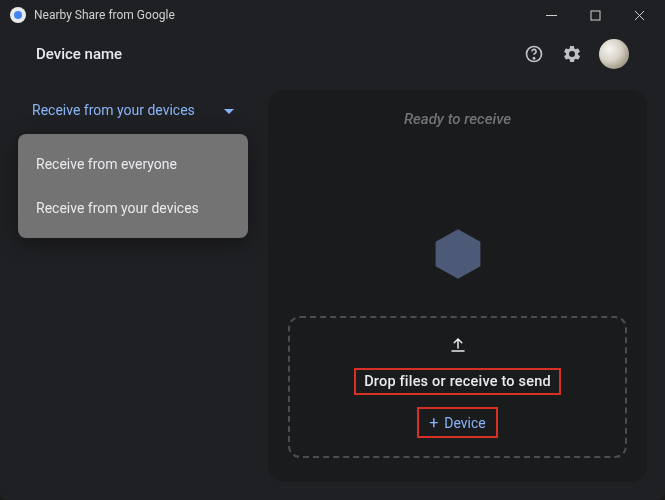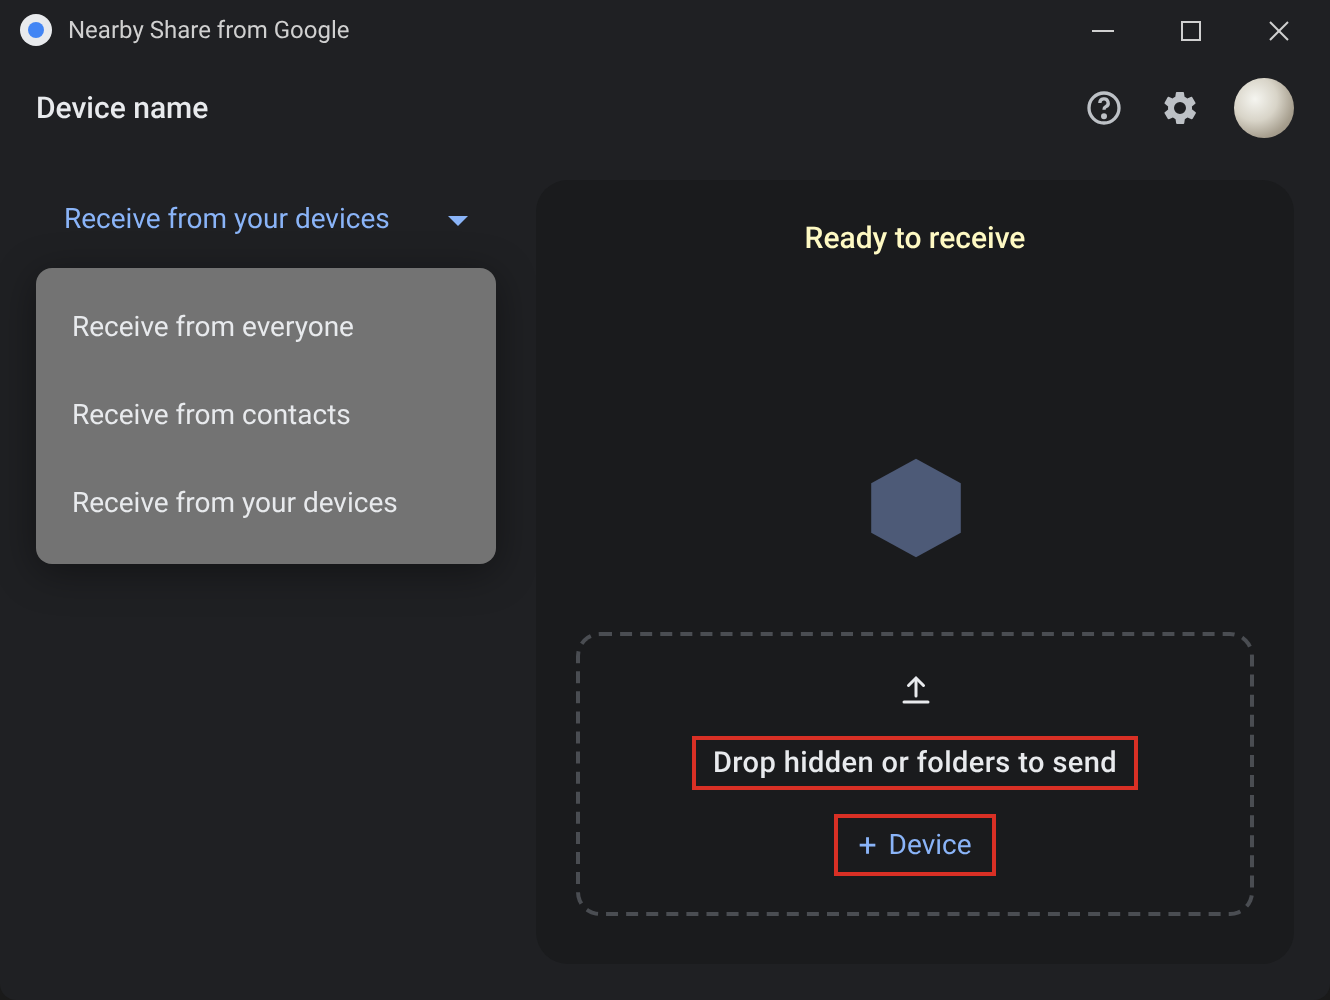--- a/index.html
+++ b/index.html
@@ -60,21 +60,21 @@
       display: flex;
       align-items: center;
       justify-content: center;
       color: #d0d0d0;
     }
     .titlebar-btn svg { width: 11px; height: 11px; }
     .header {
       height: 48px;
       display: flex;
       align-items: center;
-      padding: 0 18px;
+      padding: 0 36px;
     }
     .device-name {
       color: #e8eaed;
       font-size: 15px;
       font-weight: 500;
       flex: 1;
     }
     .header-actions {
       display: flex;
       align-items: center;
@@ -135,24 +135,25 @@
     .right-panel {
       flex: 1;
       background: #1a1b1d;
       border-radius: 16px;
       display: flex;
       flex-direction: column;
       align-items: center;
       padding: 20px 20px 24px 20px;
     }
     .ready-title {
-      color: #fef9c3;
+      color: #737373;
       font-size: 15px;
       font-weight: 500;
       margin-bottom: 78px;
+      font-style: italic;
     }
     .hexagon-container {
       flex: 1;
       display: flex;
       align-items: flex-start;
       justify-content: center;
       padding-top: 20px;
     }
     .hexagon {
       width: 56px;
@@ -249,44 +250,41 @@
           <svg width="10" height="6" viewBox="0 0 10 6">
               <path d="M0 0 L5 5 L10 0" fill="#8ab4f8"></path>
             </svg>
         </span>
       </div>
       <div class="dropdown-menu">
         <div class="dropdown-item">
           <span>Receive from everyone</span>
         </div>
         <div class="dropdown-item">
-          <span>Receive from contacts</span>
-        </div>
-        <div class="dropdown-item">
           <span>Receive from your devices</span>
         </div>
       </div>
     </div>
 
     <div class="right-panel">
       <div class="ready-title">Ready to receive</div>
       <div class="hexagon-container">
         <svg class="hexagon" viewBox="0 0 100 100">
           <polygon points="50,6 90,28 90,72 50,94 10,72 10,28" fill="#4d5a77"></polygon>
         </svg>
       </div>
       <div class="dropzone">
         <div class="upload-icon">
           <svg viewBox="0 0 24 24" fill="none" stroke="currentColor" stroke-width="2" stroke-linecap="round">
               <path d="M12 16 V5"></path>
               <path d="M7 9 L12 4 L17 9"></path>
               <path d="M4 20 H20"></path>
             </svg>
         </div>
-        <div class="drop-text">Drop hidden or folders to send</div>
+        <div class="drop-text">Drop files or receive to send</div>
         <div class="select-btn">
           <span class="plus">+</span>
           <span>Device</span>
         </div>
       </div>
     </div>
   </div>
 
 </div>
 

